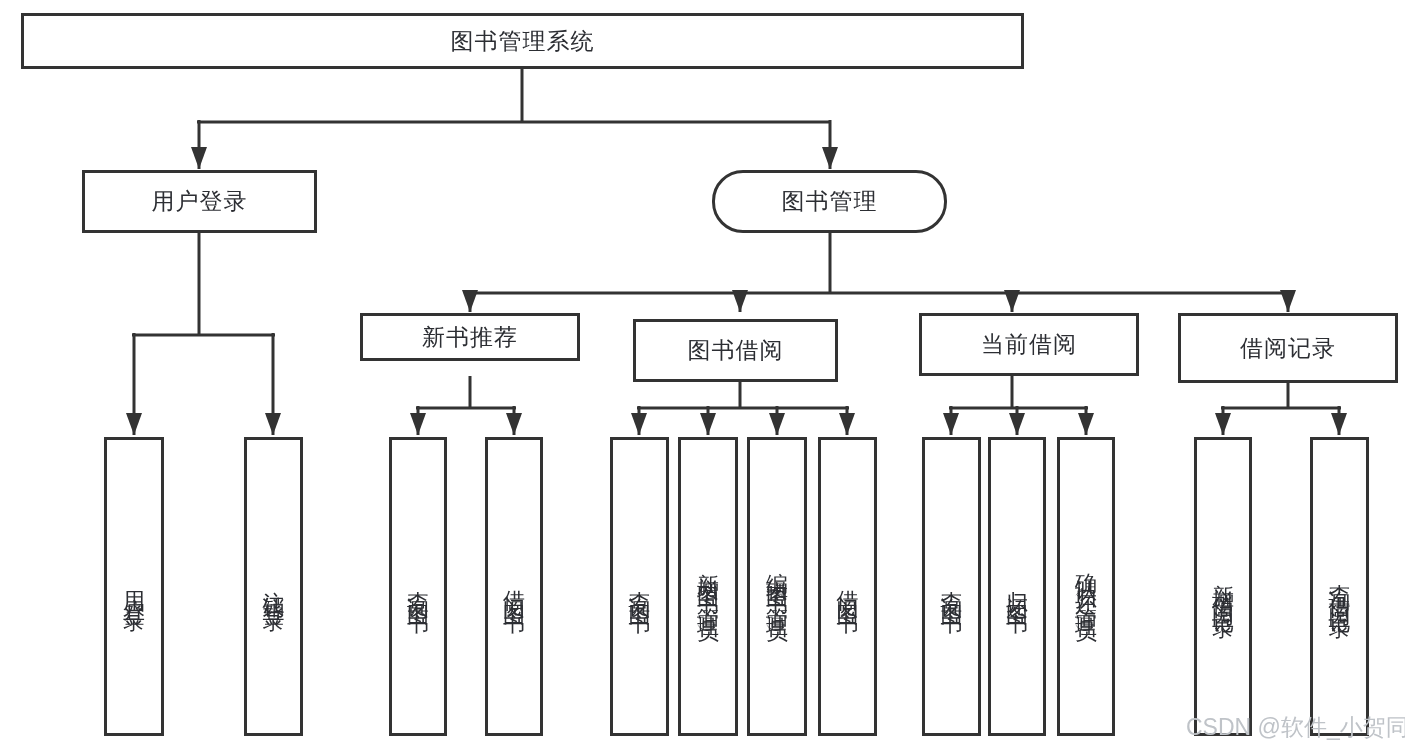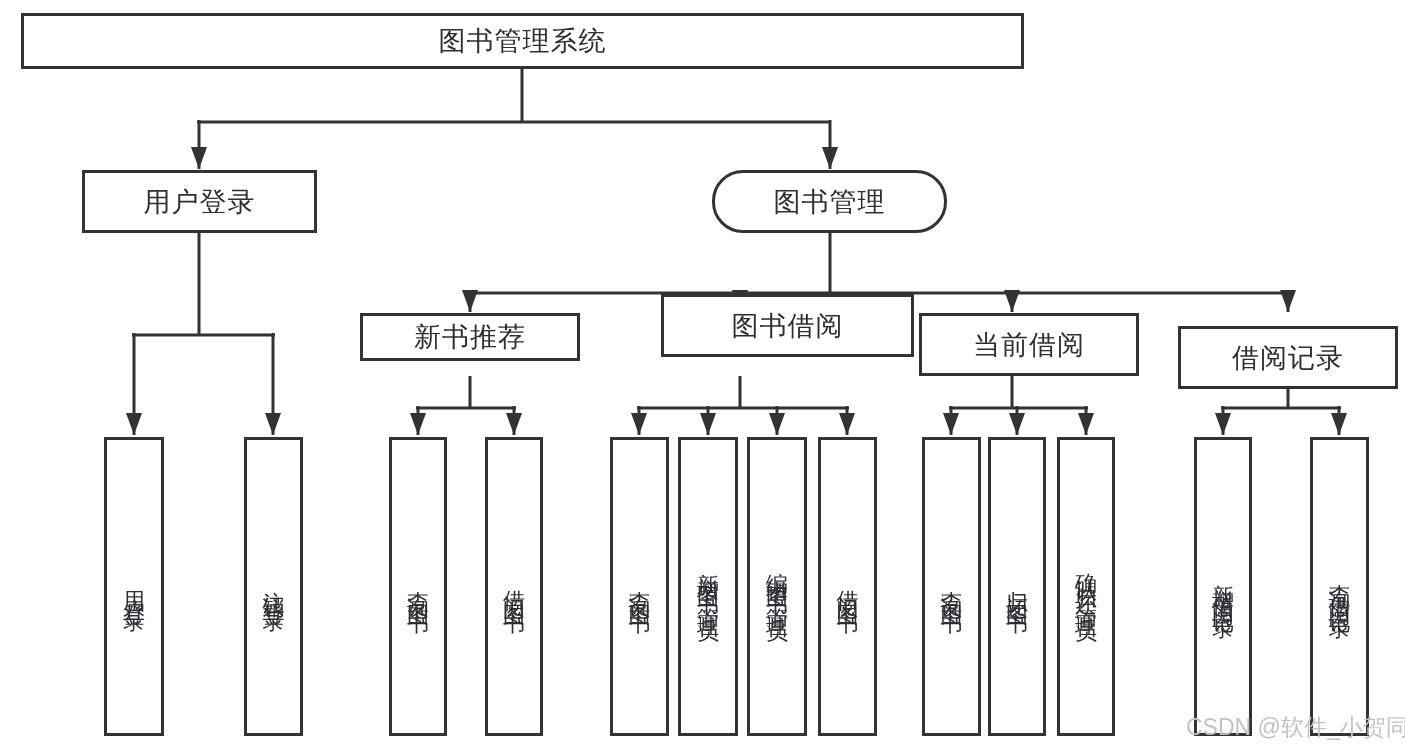--- a/index.html
+++ b/index.html
@@ -5,33 +5,33 @@
   html,body{margin:0;padding:0;background:#ffffff;}
   .canvas{
     position:relative;width:1405px;height:747px;background:#ffffff;overflow:hidden;
     font-family:"Liberation Sans","DejaVu Sans",sans-serif;color:#2c2e33;
   }
   .connectors{position:absolute;left:0;top:0;width:1405px;height:747px;}
   .node{
     position:absolute;background:#ffffff;border:3px solid #333333;box-sizing:border-box;
     display:flex;align-items:center;justify-content:center;z-index:2;
   }
-  .node .lbl{font-size:27px;letter-spacing:1px;white-space:nowrap;}
+  .node .lbl{font-size:23px;letter-spacing:1px;white-space:nowrap;}
   .leaf .lbl{
     writing-mode:vertical-rl;text-orientation:mixed;
     font-size:22px;letter-spacing:7px;line-height:1.0;white-space:nowrap;
   }
   
   .n-root{left:21px;top:13px;width:1003px;height:56px;}
   .n-user-login{left:82px;top:170px;width:235px;height:63px;}
   .n-book-mgmt{left:712px;top:170px;width:235px;height:63px;border-radius:31px;}
   .n-new-book{left:360px;top:313px;width:220px;height:48px;}
-  .n-book-borrow{left:633px;top:294px;width:253px;height:63px;margin-left:28px;}
+  .n-book-borrow{left:633px;top:319px;width:205px;height:63px;}
   .n-current-borrow{left:902px;top:313px;width:220px;height:63px;margin-left:17px;}
-  .n-borrow-records{left:1178px;top:326px;width:220px;height:63px;}
+  .n-borrow-records{left:1178px;top:313px;width:220px;height:70px;}
   
   .leaf{top:437px;height:299px;}
   .f1{left:104px;width:60px;}
   .f2{left:244px;width:59px;}
   .f3{left:389px;width:58px;}
   .f4{left:485px;width:58px;}
   .f5{left:610px;width:59px;}
   .f6{left:678px;width:60px;}
   .f7{left:747px;width:60px;}
   .f8{left:818px;width:59px;}

